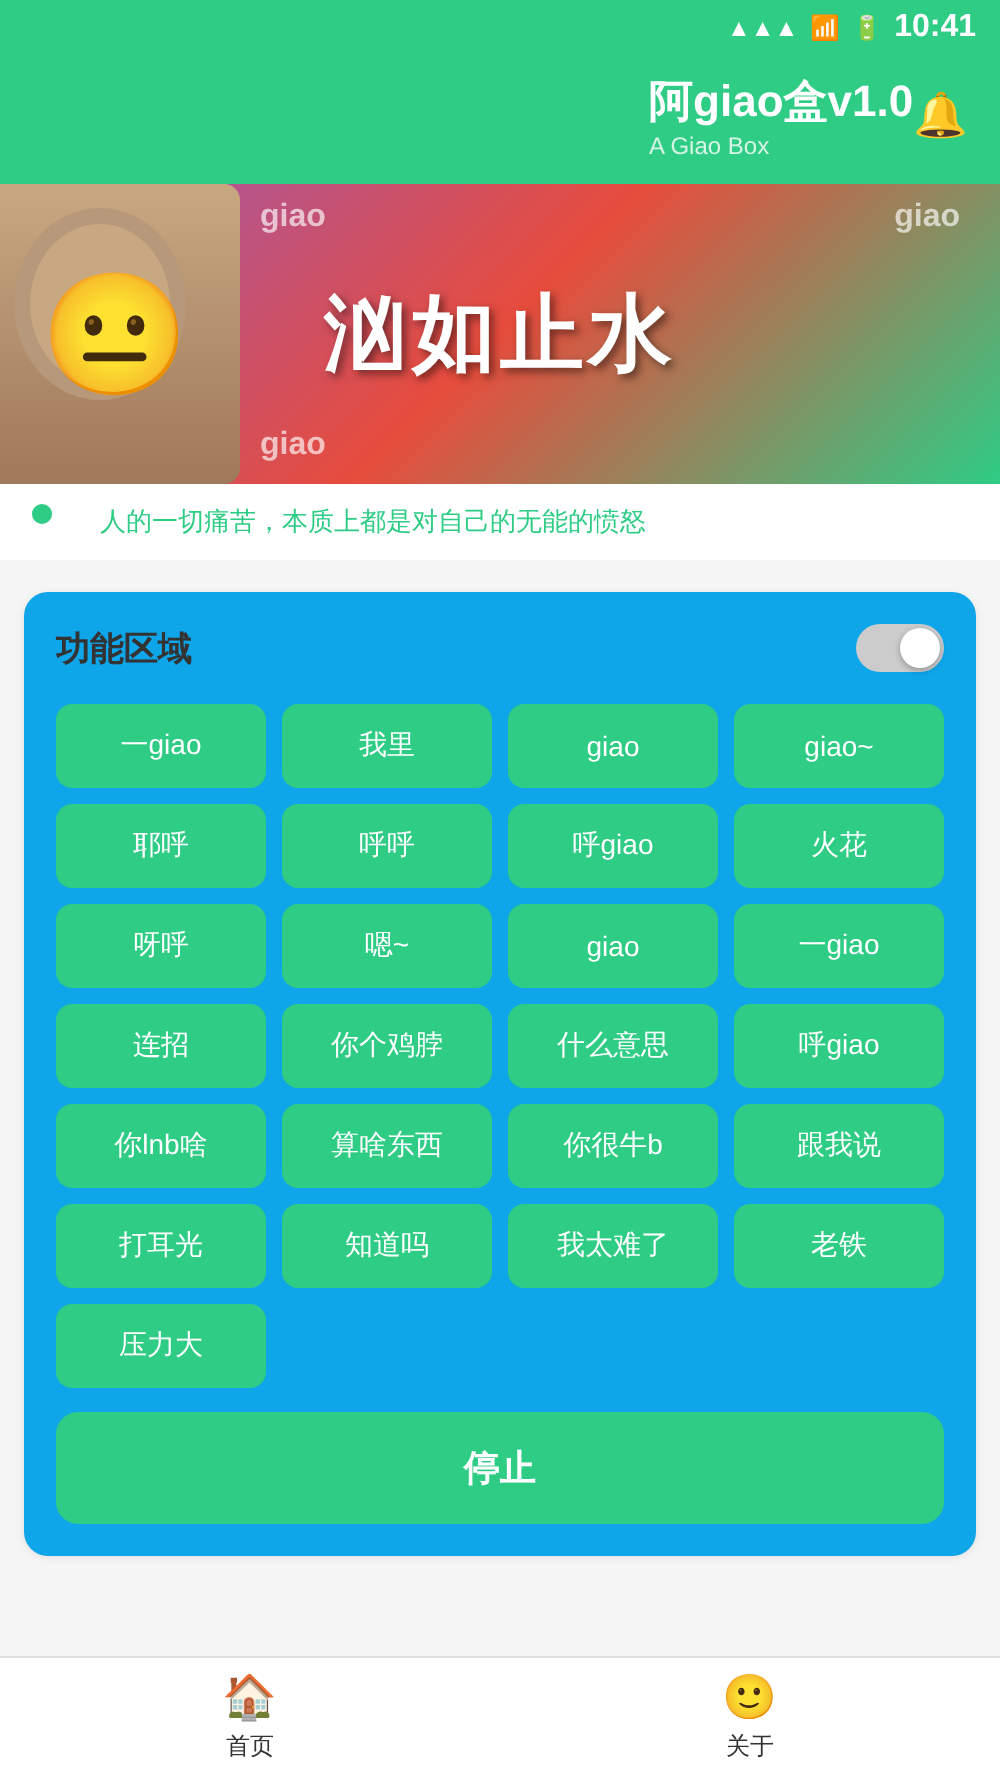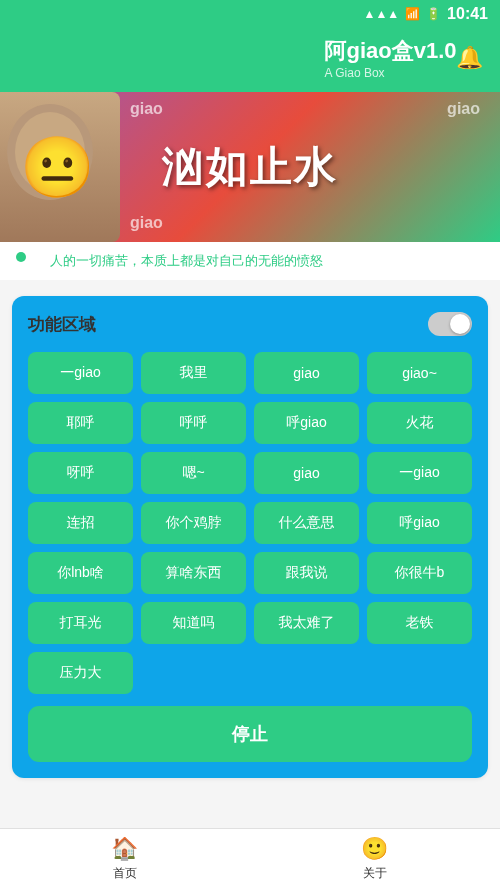--- a/index.html
+++ b/index.html
@@ -279,22 +279,22 @@
         <button class="btn-item">呀呼</button>
         <button class="btn-item">嗯~</button>
         <button class="btn-item">giao</button>
         <button class="btn-item">一giao</button>
         <button class="btn-item">连招</button>
         <button class="btn-item">你个鸡脖</button>
         <button class="btn-item">什么意思</button>
         <button class="btn-item">呼giao</button>
         <button class="btn-item">你lnb啥</button>
         <button class="btn-item">算啥东西</button>
+        <button class="btn-item">你很牛b</button>
         <button class="btn-item">跟我说</button>
-        <button class="btn-item">你很牛b</button>
         <button class="btn-item">打耳光</button>
         <button class="btn-item">知道吗</button>
         <button class="btn-item">我太难了</button>
         <button class="btn-item">老铁</button>
         <button class="btn-item">压力大</button>
       </div>
 
     <button class="stop-btn">停止</button>
   </div>
 </div>

